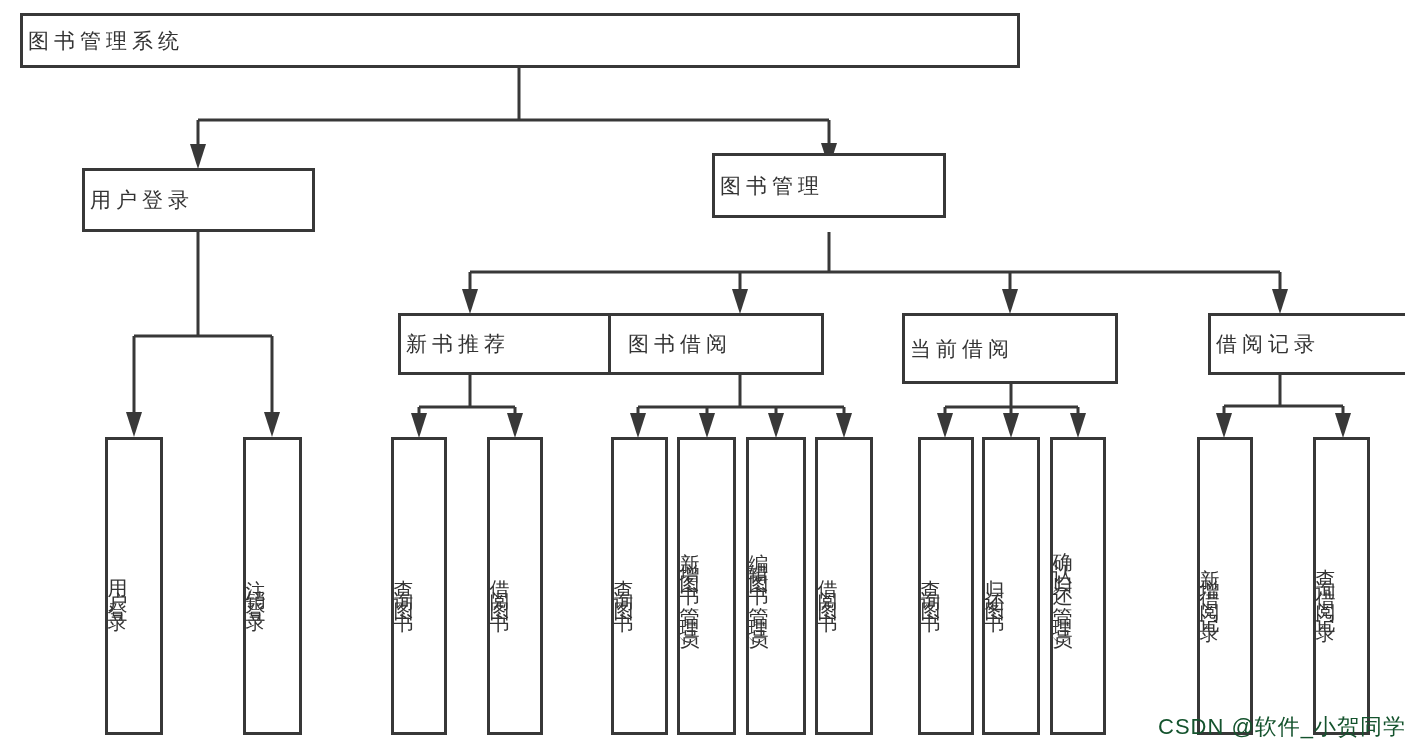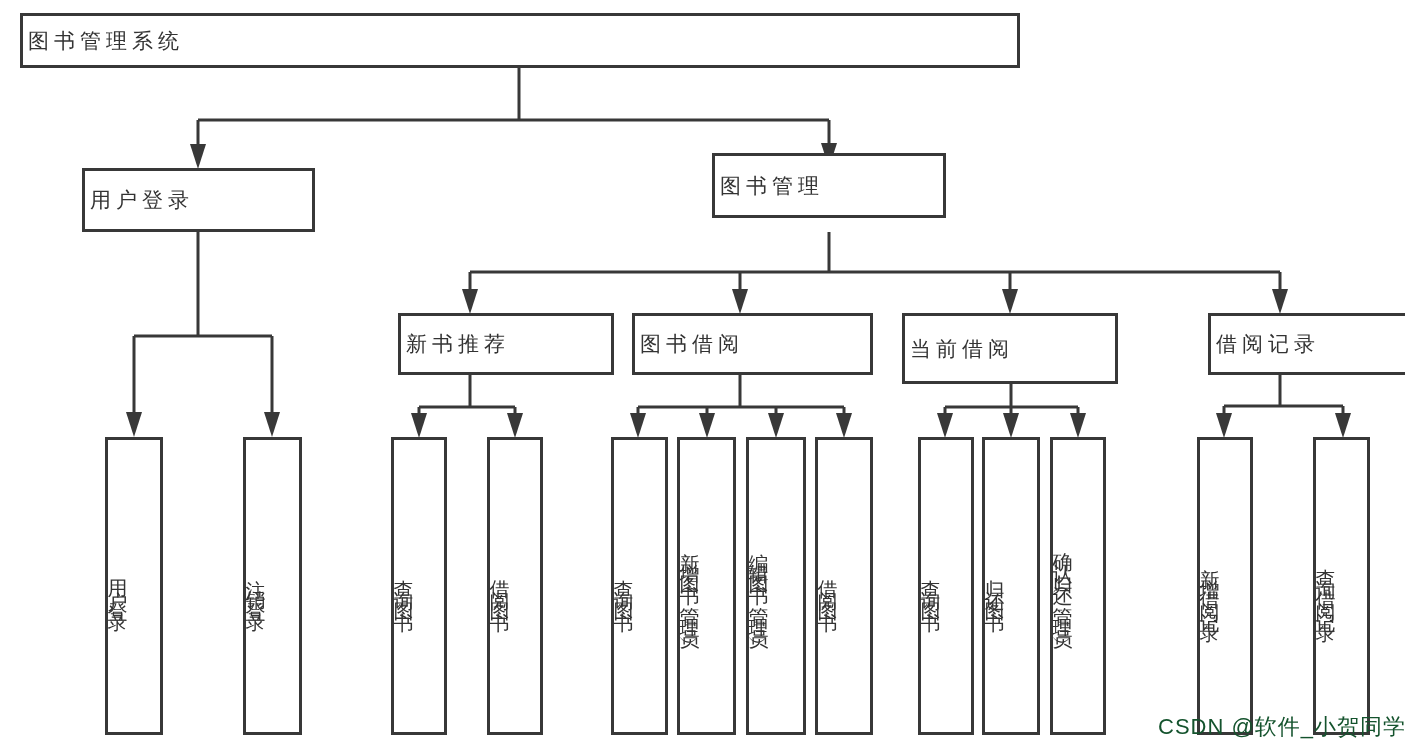--- a/index.html
+++ b/index.html
@@ -104,21 +104,21 @@
   <div class="node hbox" style="left:82px;top:168px;width:233px;height:64px;">
     <span>用户登录</span>
   </div>
   <div class="node hbox" style="left:712px;top:153px;width:234px;height:65px;">
     <span>图书管理</span>
   </div>
 
   <div class="node hbox" style="left:362px;top:313px;width:216px;height:62px;margin-left:36px;">
     <span>新书推荐</span>
   </div>
-  <div class="node hbox" style="left:632px;top:313px;width:241px;height:62px;">
+  <div class="node hbox" style="left:608px;top:313px;width:216px;height:62px;padding-left:12px;">
     <span>图书借阅</span>
   </div>
   <div class="node hbox" style="left:902px;top:313px;width:216px;height:71px;">
     <span>当前借阅</span>
   </div>
   <div class="node hbox" style="left:1172px;top:313px;width:216px;height:62px;margin-left:36px;">
     <span>借阅记录</span>
   </div>
 
   <div class="node vbox" style="left:105px;top:437px;width:58px;height:298px;">

